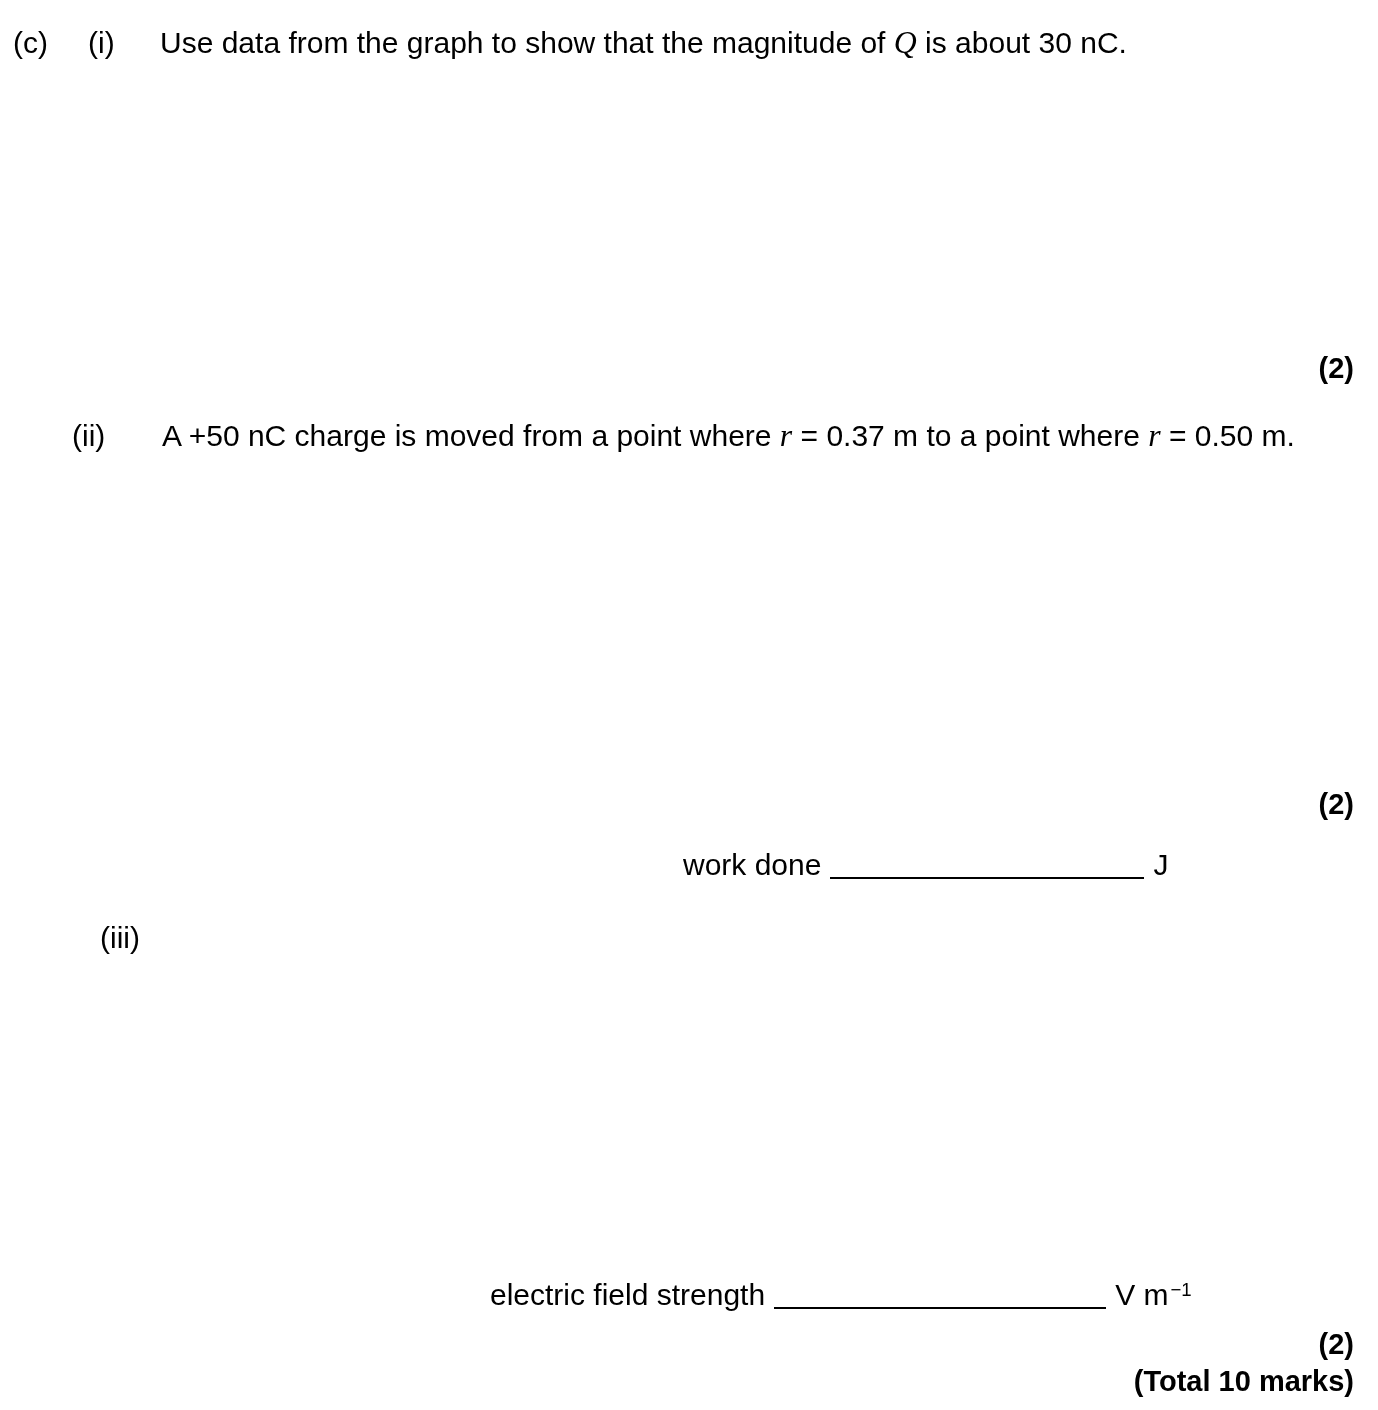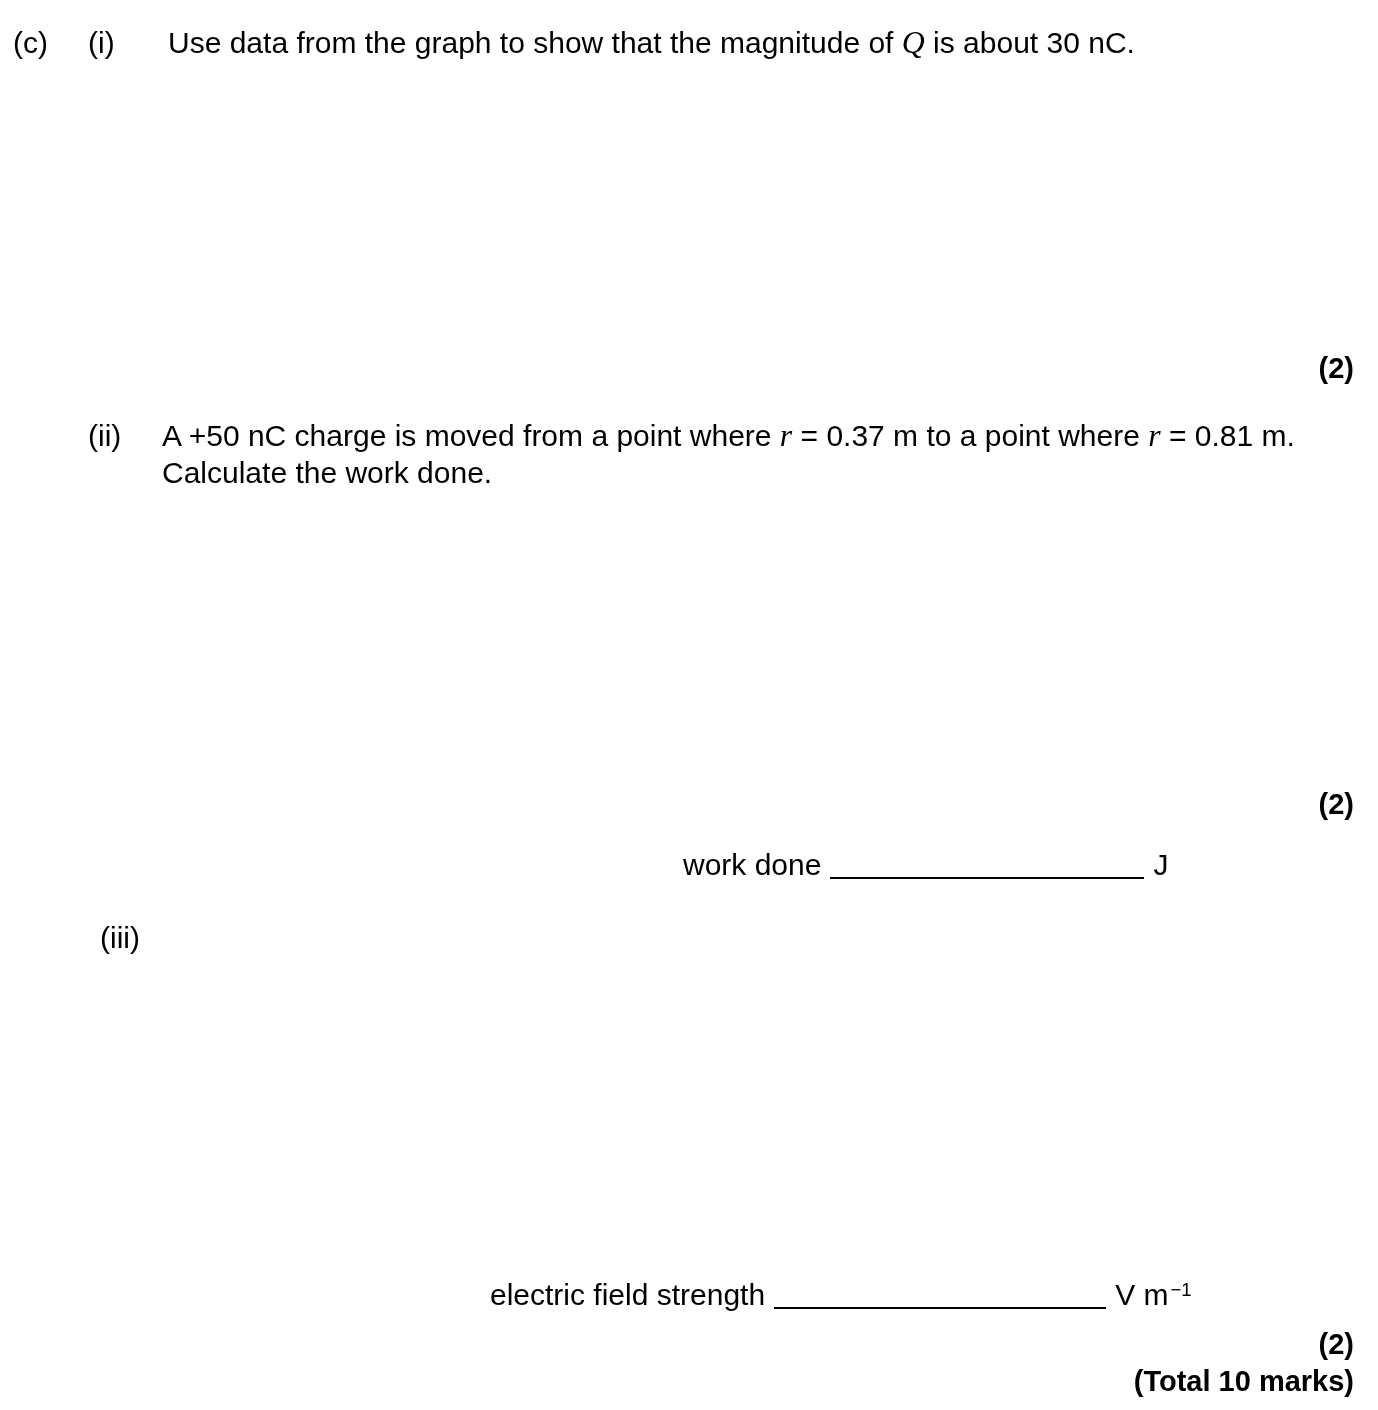--- a/index.html
+++ b/index.html
@@ -56,32 +56,31 @@
     margin-left: 2px;
   }
 </style>
 </head>
 <body>
 
 <div class="page">
 
   <span class="abs" style="left:13px; top:24px;">(c)</span>
   <span class="abs" style="left:88px; top:24px;">(i)</span>
-  <span class="abs" style="left:168px; top:24px;">
+  <span class="abs" style="left:160px; top:24px;">
     <span>Use data from the graph to show that the magnitude of </span><span class="var">Q</span><span> is about 30 nC.</span>
   </span>
 
   <div class="marks" style="top:351px;">(2)</div>
 
-  <span class="abs" style="left:88px; top:417px;">(ii)</span>
+  <span class="abs" style="left:72px; top:417px;">(ii)</span>
   <div class="abs q-lines" style="left:162px; top:417px;">
     <div>
-      <span>A +50 nC charge is moved from a point where </span><span class="var">r</span><span> = 0.37 m to a point where </span><span class="var">r</span><span> = 0.81 m.</span>
+      <span>A +50 nC charge is moved from a point where </span><span class="var">r</span><span> = 0.37 m to a point where </span><span class="var">r</span><span> = 0.50 m.</span>
     </div>
-    <div>Calculate the work done.</div>
   </div>
 
   <div class="marks" style="top:787px;">(2)</div>
 
   <div class="answer-row" style="left:683px; top:846px;text-align:center;">
     <span>work done</span><span class="blank blank-work"></span><span>J</span>
   </div>
 
   <span class="abs" style="left:88px; top:919px;margin-left:12px;">(iii)</span>
 

